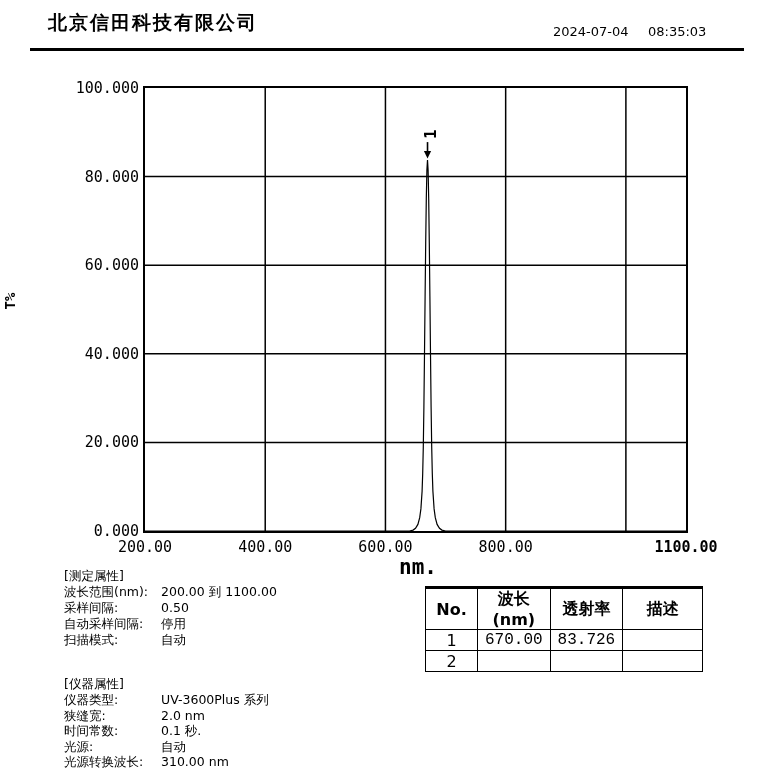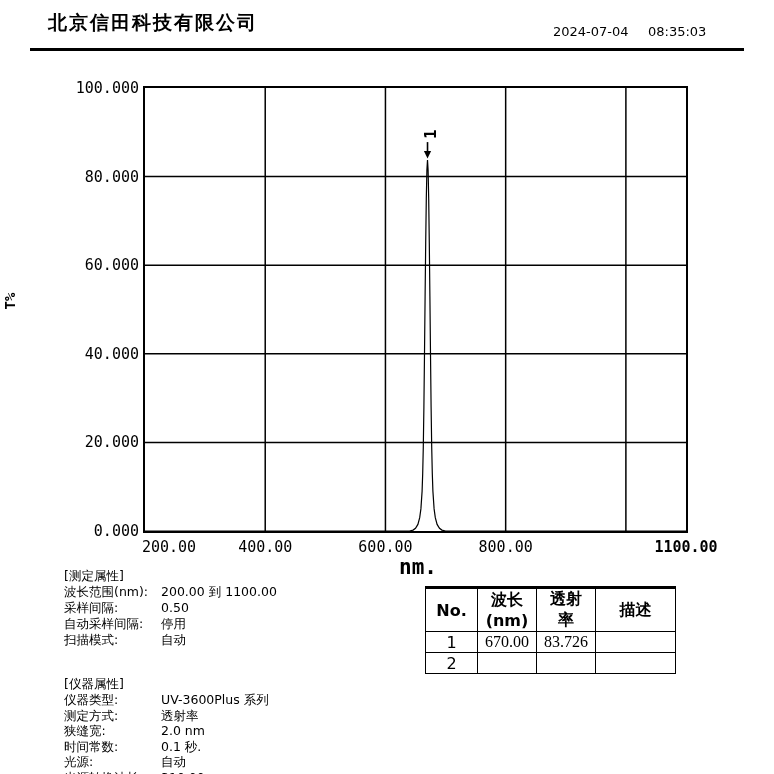--- a/index.html
+++ b/index.html
@@ -52,21 +52,21 @@
   }
   .peak-table th, .peak-table td {
     border:1px solid #000; height:20px; padding:0 7px; overflow:hidden;
   }
   .peak-table thead th { border-top:3px solid #000; font-weight:bold; text-align:center; }
   .col-no { width:52px; }
   .col-wl { width:55px; }
   .col-tr { width:55px; }
   .col-desc { width:80px; }
   .cell-center { text-align:center; }
-  .cell-num { text-align:right; font-family:Liberation Serif, serif; }
+  .cell-num { text-align:right; font-family:Liberation Mono, monospace; }
   .props {
     position:absolute; left:64px; font-size:12.5px;
   }
   .props .line { display:flex; line-height:16px; white-space:pre; }
   .props .lbl { width:97px; flex:0 0 auto; }
   .props .val { flex:1; }
   .props.instrument .line { line-height:15.5px; }
   .section-title { line-height:16px; }
 </style>
 </head>
@@ -100,21 +100,21 @@
         <line x1="0" y1="265.79999999999995" x2="541" y2="265.79999999999995" stroke="#000000" stroke-width="1.5"></line>
         <line x1="0" y1="354.4" x2="541" y2="354.4" stroke="#000000" stroke-width="1.5"></line>
         <polyline points="0.0,443.0 60.1,443.0 120.2,443.0 180.3,443.0 240.4,443.0 264.5,443.0 268.1,442.1 270.5,440.3 272.9,436.4 274.7,429.7 275.9,420.9 277.1,403.1 277.7,385.4 278.3,358.8 278.9,319.0 279.5,265.8 280.1,208.2 280.7,155.1 281.3,110.8 281.9,82.0 282.5,72.1 283.1,82.0 283.7,110.8 284.3,155.1 284.9,208.2 285.5,265.8 286.1,319.0 286.7,358.8 287.3,385.4 287.9,403.1 289.1,420.9 290.3,429.7 292.1,436.4 294.5,440.3 296.9,442.1 300.6,443.0 360.7,443.0 420.8,443.0 480.9,443.0 541.0,443.0" fill="none" stroke="#000000" stroke-width="1.2"></polyline>
         <line x1="282.52222222222224" y1="54.093819999999994" x2="282.52222222222224" y2="65.09382" stroke="#000000" stroke-width="1.6"></line>
         <polygon points="278.9222222222222,63.093819999999994 286.12222222222226,63.093819999999994 282.52222222222224,70.59382" fill="#000000"></polygon>
         <text transform="translate(290.52222222222224,51.093819999999994) rotate(-90)" font-size="16" font-weight="bold" font-family="&quot;DejaVu Sans Mono&quot;,&quot;Liberation Mono&quot;,monospace" fill="#000000">1</text>
       </svg>
   </div>
 
   <div id="xticks">
-      <span class="xtick" style="left: 145px; top: 539px; margin-left: 24px;">200.00</span>
+      <span class="xtick" style="left: 145px; top: 539px;">200.00</span>
       <span class="xtick" style="left: 265.222px; top: 539px;">400.00</span>
       <span class="xtick" style="left: 385.444px; top: 539px;">600.00</span>
       <span class="xtick" style="left: 505.667px; top: 539px;">800.00</span>
       <span class="xtick" style="left: 686px; top: 539px; font-weight: bold;">1100.00</span>
     </div>
   <div class="xunit">nm.</div>
 
   <table class="peak-table">
     <colgroup>
       <col class="col-no">
@@ -166,24 +166,20 @@
     </div>
   </div>
 
   <div class="props instrument" style="top:676px;">
     <div class="section-title">[仪器属性]</div>
     <div class="line">
       <span class="lbl">仪器类型:</span>
       <span class="val">UV-3600Plus 系列</span>
     </div>
     <div class="line">
-      <span class="lbl">测定方式:</span>
-      <span class="val">透射率</span>
-    </div>
-    <div class="line">
       <span class="lbl">狭缝宽:</span>
       <span class="val">2.0 nm</span>
     </div>
     <div class="line">
       <span class="lbl">时间常数:</span>
       <span class="val">0.1 秒.</span>
     </div>
     <div class="line">
       <span class="lbl">光源:</span>
       <span class="val">自动</span>

